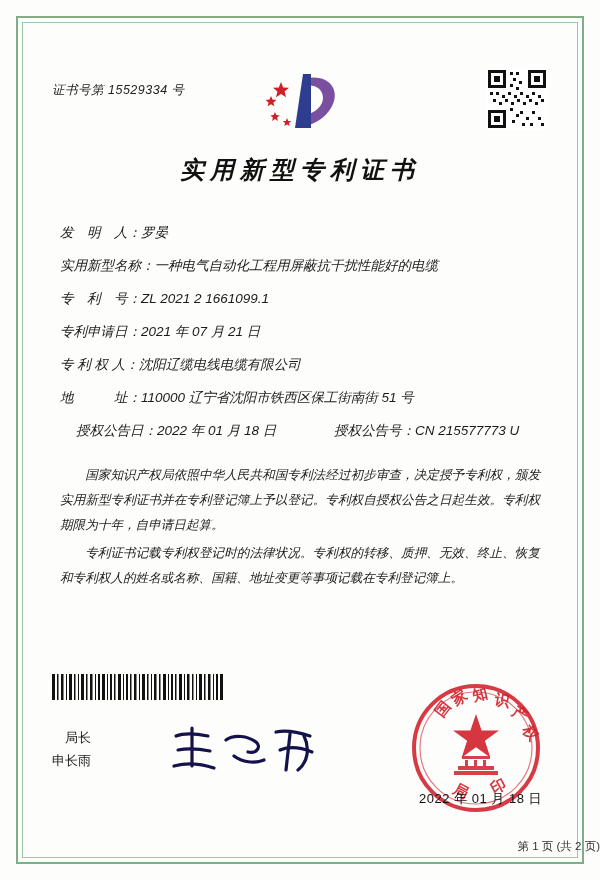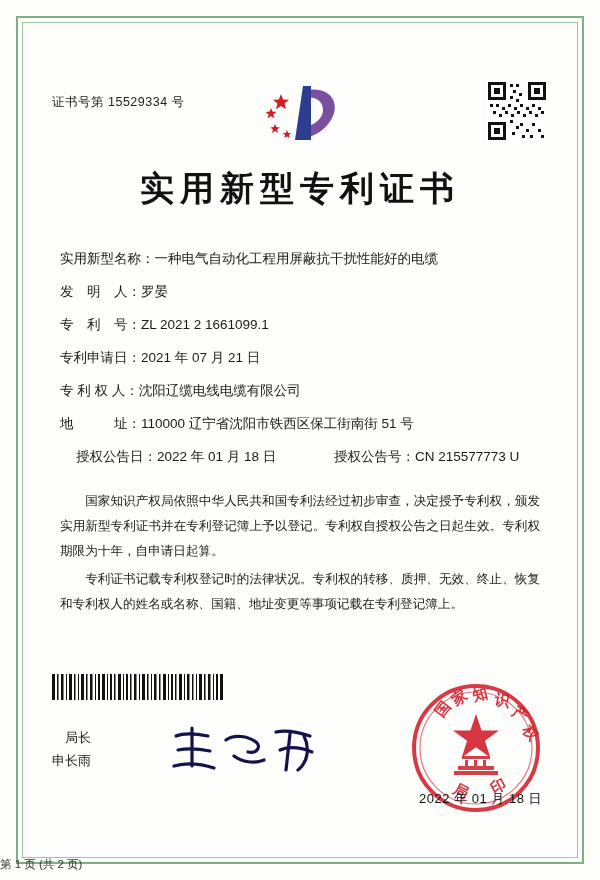--- a/index.html
+++ b/index.html
@@ -32,22 +32,23 @@
     position: absolute;
     left: 22px;
     top: 22px;
     right: 22px;
     bottom: 22px;
     border: 1px solid #9cc5a1;
   }
   .content {
     position: absolute;
     left: 0; top: 0; right: 0; bottom: 0;
-    padding: 52px 52px;
+    padding: 40px 52px;
     box-sizing: border-box;
+    font-style: italic;
   }
 
   
   .header-row {
     position: relative;
     height: 80px;
   }
   .cert-no {
     position: absolute;
     left: 0;
@@ -69,21 +70,21 @@
     position: absolute;
     right: 0;
     top: 28px;
     width: 62px;
     height: 62px;
   }
 
   
   .doc-title {
     text-align: center;
-    font-size: 34px;
+    font-size: 24px;
     font-weight: bold;
     letter-spacing: 6px;
     margin: 34px 0 30px 0;
     color: #111;
     font-family: "Liberation Serif", serif;
   }
 
   
   .fields {
     padding: 0 8px;
@@ -170,24 +171,24 @@
     position: absolute;
     right: 6px;
     top: 116px;
     font-size: 13px;
     color: #111;
     font-family: "Liberation Sans", sans-serif;
     letter-spacing: 0.5px;
   }
   .page-num {
     position: absolute;
-    bottom: 8px;
+    bottom: 26px;
     left: 0;
     right: 0;
-    text-align: left;
+    text-align: right;
     font-size: 11.5px;
     color: #333;
     font-family: "Liberation Sans", sans-serif;
   }
 </style>
 </head>
 <body>
 
 <div class="page">
   <div class="frame-outer"></div>
@@ -263,26 +264,26 @@
             <rect x="36" y="55" width="3" height="3"></rect>
           </g>
         </svg>
       </div>
     </div>
 
     <div class="doc-title">实用新型专利证书</div>
 
     <div class="fields">
       <div class="field">
+        <span class="field-label">发　明　人：</span>
+        <span class="field-value">罗晏</span>
+      </div>
+      <div class="field">
         <span class="field-label">实用新型名称：</span>
         <span class="field-value">一种电气自动化工程用屏蔽抗干扰性能好的电缆</span>
-      </div>
-      <div class="field">
-        <span class="field-label">发　明　人：</span>
-        <span class="field-value">罗晏</span>
       </div>
       <div class="field">
         <span class="field-label">专　利　号：</span>
         <span class="field-value">ZL 2021 2 1661099.1</span>
       </div>
       <div class="field">
         <span class="field-label">专利申请日：</span>
         <span class="field-value">2021 年 07 月 21 日</span>
       </div>
       <div class="field">

